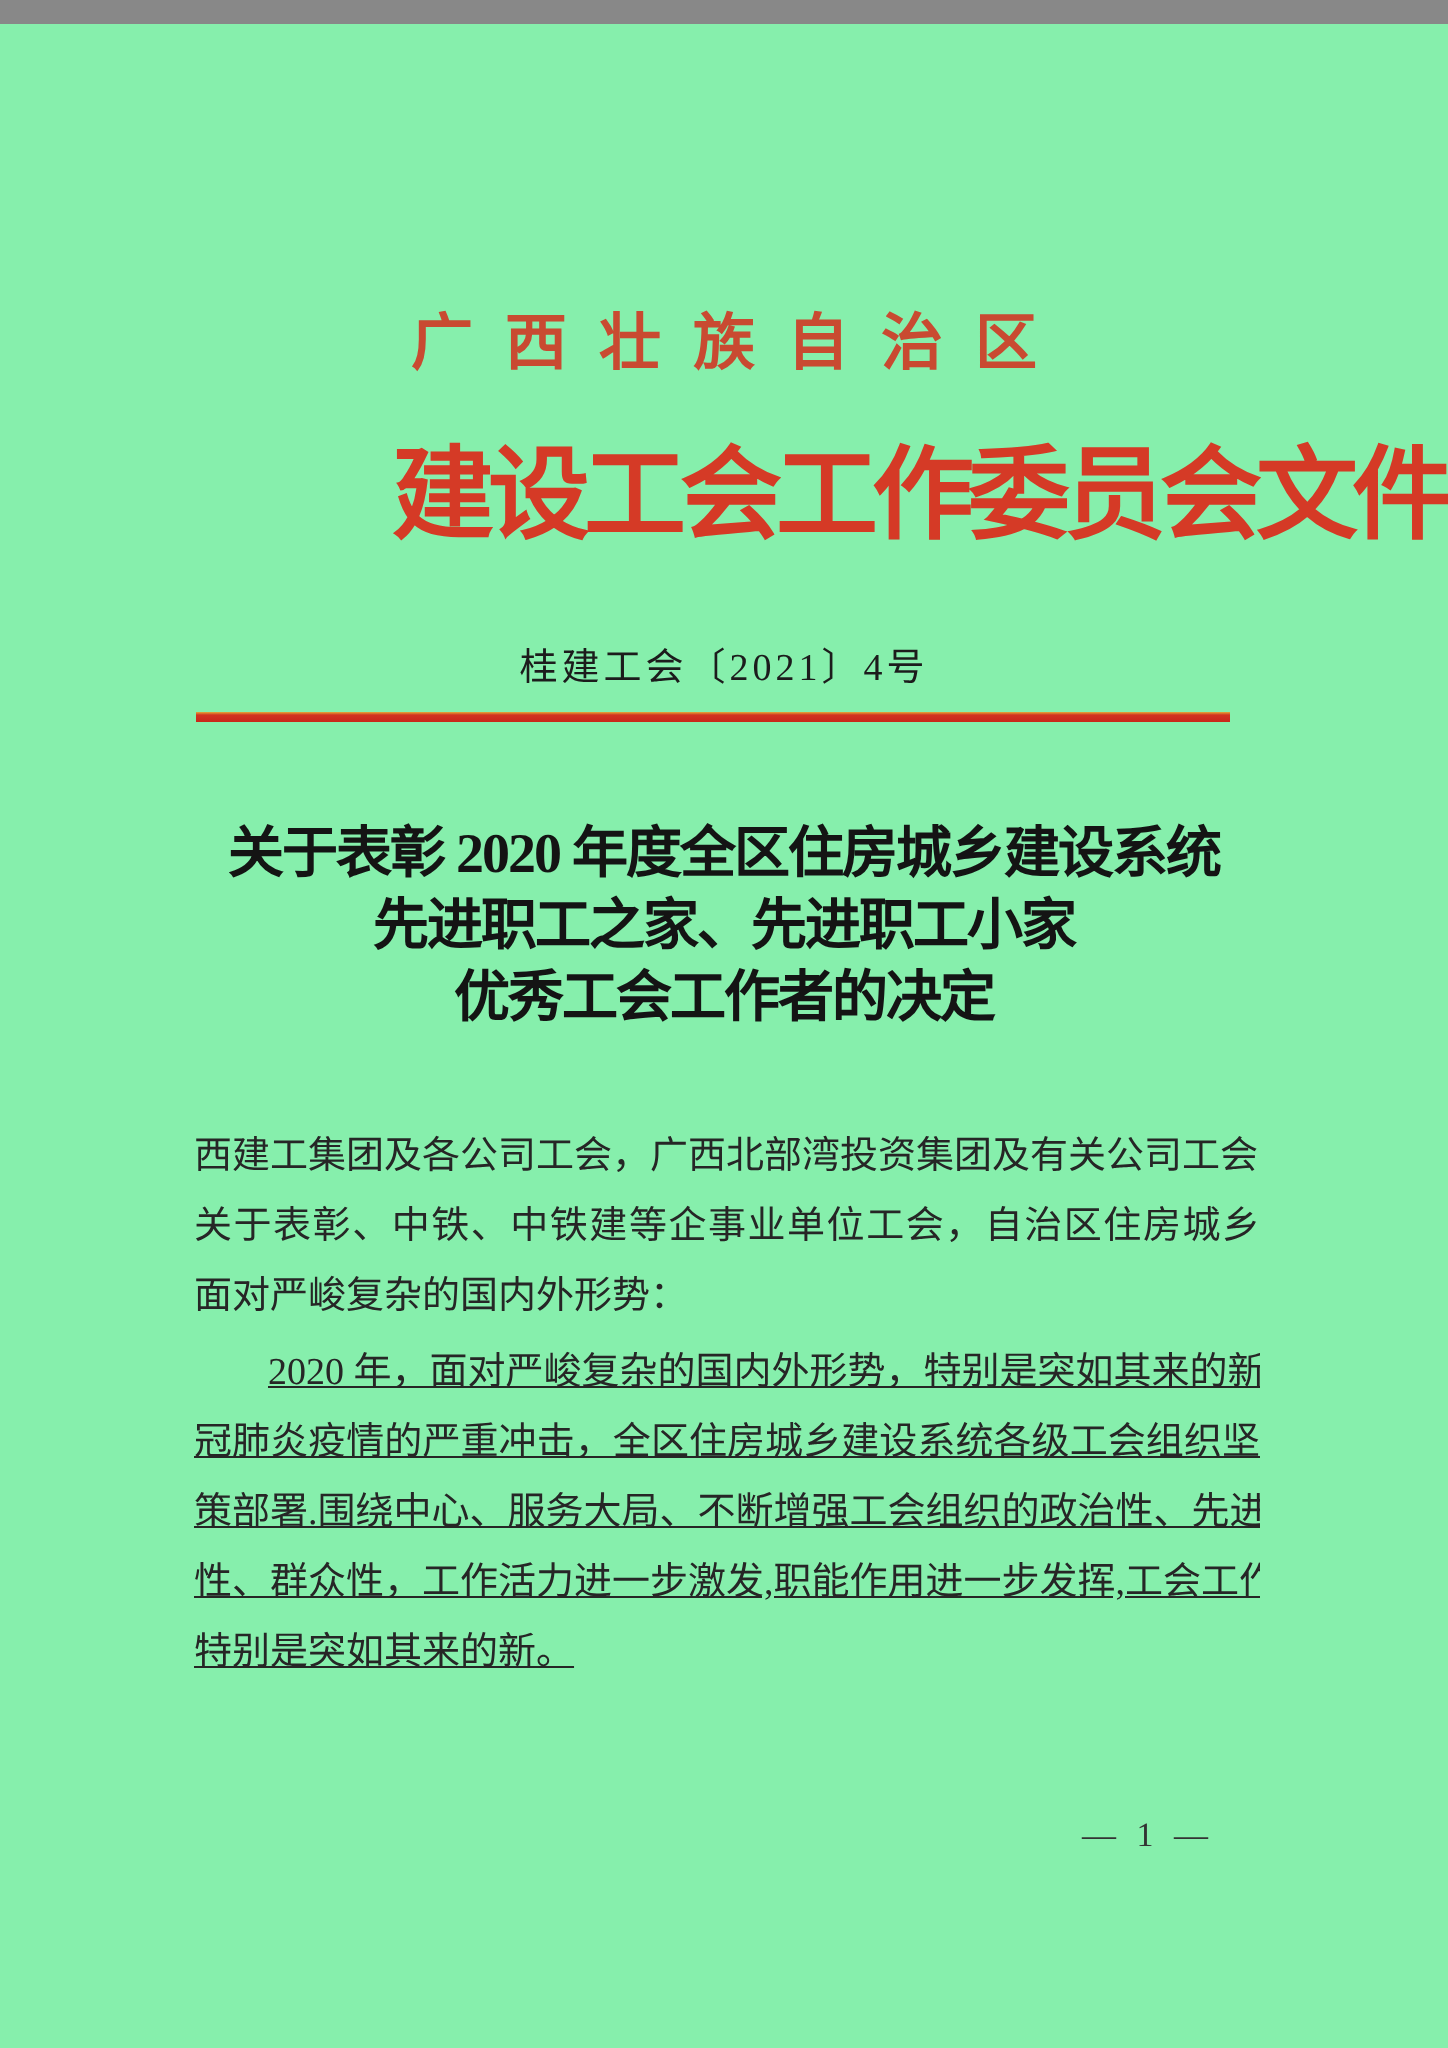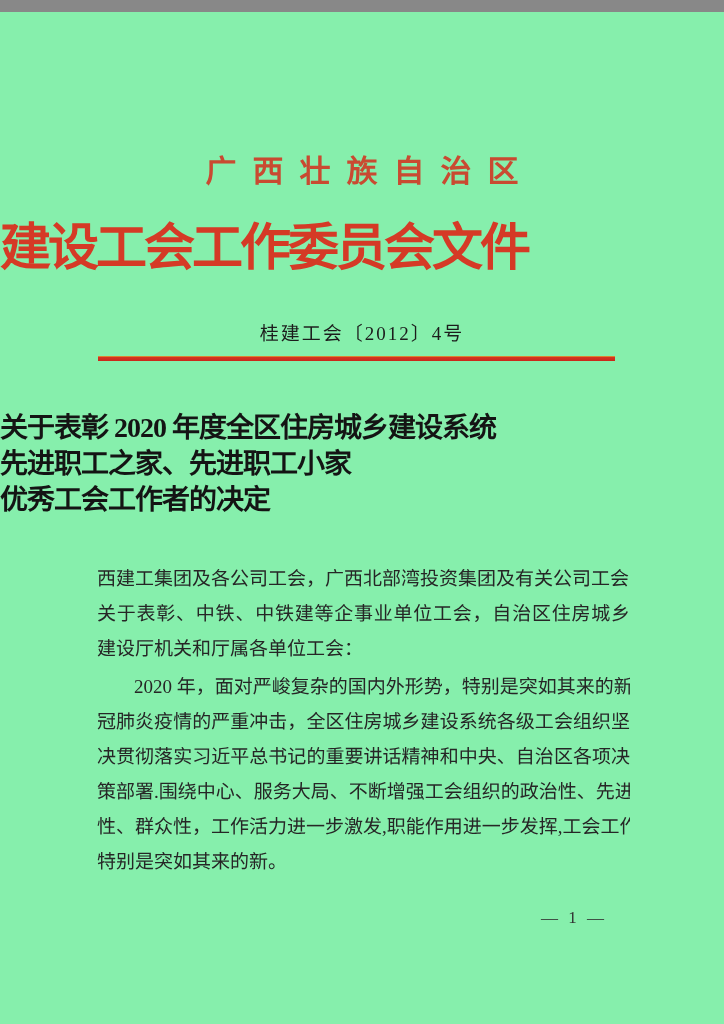--- a/index.html
+++ b/index.html
@@ -31,21 +31,21 @@
     color: #c94a31;
     letter-spacing: 16px;
     padding-left: 16px;
     box-sizing: border-box;
   }
   .banner-title {
     position: absolute;
     top: 194px;
     left: 0;
     width: 100%;
-    text-align: left;
+    text-align: right;
     font-size: 51px;
     font-weight: bold;
     color: #d53a26;
     letter-spacing: -3px;
     white-space: nowrap;
   }
 
   
   .doc-number {
     position: absolute;
@@ -67,21 +67,21 @@
     height: 5px;
     background: linear-gradient(to bottom, #e2aa38 0%, #d23420 30%, #c9271a 100%);
   }
 
   
   .doc-title {
     position: absolute;
     top: 398px;
     left: 0;
     width: 100%;
-    text-align: left;
+    text-align: center;
     font-weight: bold;
     font-size: 28px;
     line-height: 36px;
     letter-spacing: -1px;
     color: #141414;
   }
 
   
   .doc-body {
     position: absolute;
@@ -100,20 +100,21 @@
     white-space: nowrap;
   }
   .line.end {
     text-align-last: left;
   }
   .line.indent {
     text-indent: 37px;
   }
   .para2 {
     margin-top: 3px;
+    text-decoration: underline;
   }
 
   
   .page-number {
     position: absolute;
     top: 896px;
     right: 117px;
     font-size: 17px;
     letter-spacing: 3px;
     color: #333;
@@ -121,42 +122,41 @@
 </style>
 </head>
 <body>
 
 <div class="page">
 
   <div class="region-title">广西壮族自治区</div>
 
   <div class="banner-title">建设工会工作委员会文件</div>
 
-  <div class="doc-number">桂建工会〔2012〕4号</div>
+  <div class="doc-number">桂建工会〔2021〕4号</div>
 
   <div class="red-rule"></div>
 
   <div class="doc-title">
     <div>关于表彰 2020 年度全区住房城乡建设系统</div>
     <div>先进职工之家、先进职工小家</div>
     <div>优秀工会工作者的决定</div>
   </div>
 
   <div class="doc-body">
 
     <div class="para1">
       <div class="line">西建工集团及各公司工会，广西北部湾投资集团及有关公司工会，</div>
       <div class="line">关于表彰、中铁、中铁建等企事业单位工会，自治区住房城乡</div>
-      <div class="line end">建设厅机关和厅属各单位工会：</div>
+      <div class="line end">面对严峻复杂的国内外形势：</div>
     </div>
 
     <div class="para2">
       <div class="line indent">2020 年，面对严峻复杂的国内外形势，特别是突如其来的新</div>
       <div class="line">冠肺炎疫情的严重冲击，全区住房城乡建设系统各级工会组织坚</div>
-      <div class="line">决贯彻落实习近平总书记的重要讲话精神和中央、自治区各项决</div>
       <div class="line">策部署.围绕中心、服务大局、不断增强工会组织的政治性、先进</div>
       <div class="line">性、群众性，工作活力进一步激发,职能作用进一步发挥,工会工作</div>
       <div class="line end">特别是突如其来的新。</div>
     </div>
 
   </div>
 
   <div class="page-number">— 1 —</div>
 
 </div>

